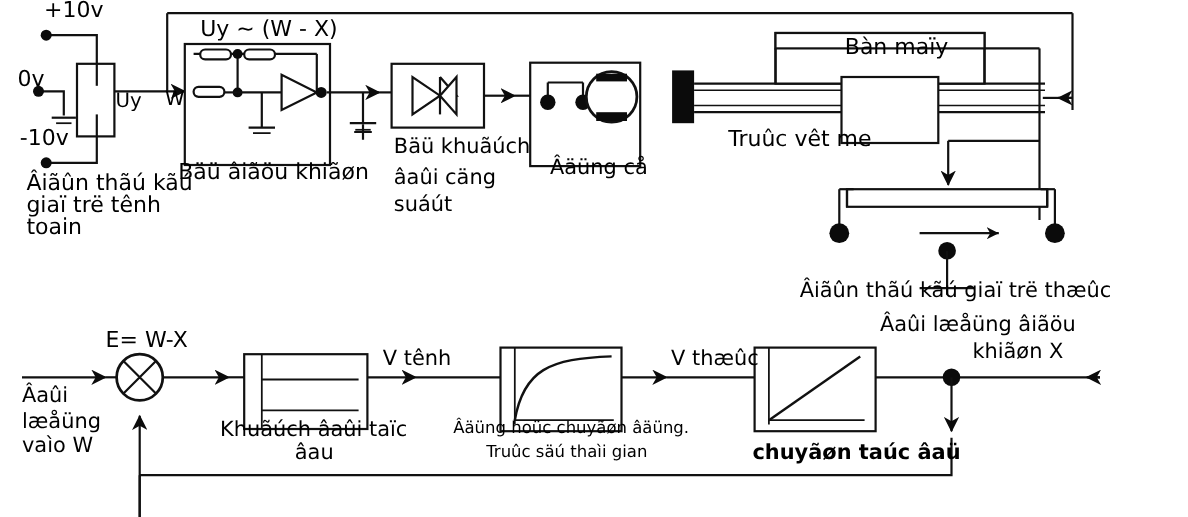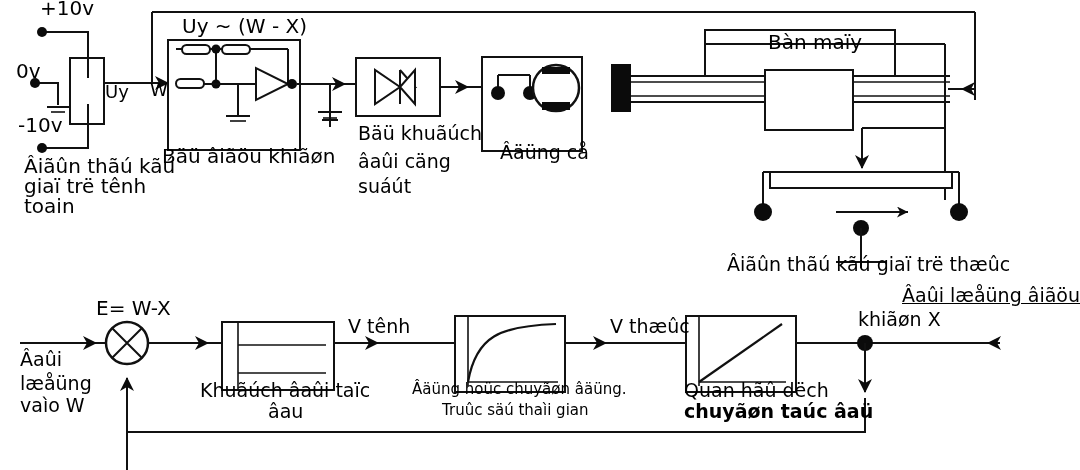--- a/index.html
+++ b/index.html
@@ -257,36 +257,36 @@
 <div class="lbl t20" style="left:162px;top:146px;">Bäü âiãöu khiãøn</div>
 
 <div class="lbl t19" style="left:358px;top:124px;">Bäü khuãúch</div>
 <div class="lbl t19" style="left:358px;top:152px;">âaûi cäng</div>
 <div class="lbl t19" style="left:358px;top:177px;">suáút</div>
 
 <div class="lbl t19" style="left:500px;top:143px;">Âäüng cå</div>
 
 <div class="lbl t20" style="left:768px;top:32px;">Bàn maïy</div>
 
+<div class="lbl t20" style="left:662px;top:116px;">Truûc vêt me</div>
 
 <div class="lbl t19" style="left:727px;top:255px;">Âiãûn thãú kãú giaï trë thæûc</div>
-<div class="lbl t19 ctr" style="left:800px;top:286px;width:280px;text-align:right;text-decoration:underline;">Âaûi læåüng âiãöu</div>
-<div class="lbl t19" style="left:858px;top:310px;">khiãøn X</div>
+<div class="lbl t19 ctr" style="left:800px;top:286px;width:280px;text-align:left;">Âaûi læåüng âiãöu</div>
+<div class="lbl t19" style="left:884px;top:310px;">khiãøn X</div>
 
 <div class="lbl t20" style="left:96px;top:298px;">E= W-X</div>
 
 <div class="lbl t19" style="left:20px;top:350px;">Âaûi</div>
 <div class="lbl t19" style="left:20px;top:374px;">læåüng</div>
 <div class="lbl t19" style="left:20px;top:396px;">vaìo W</div>
 
 <div class="lbl t19" style="left:200px;top:381px;">Khuãúch âaûi taïc</div>
 <div class="lbl t19" style="left:268px;top:402px;">âau</div>
 
 <div class="lbl t15" style="left:412px;top:382px;">Âäüng hoüc chuyãøn âäüng.</div>
 <div class="lbl t15" style="left:442px;top:403px;">Truûc säú thaìi gian</div>
 
-<div class="lbl t19" style="left:684px;top:381px;">Quan hãû dëch</div>
 <div class="lbl t19" style="left:684px;top:402px;font-weight:bold;">chuyãøn taúc âaü</div>
 
 <div class="lbl t19" style="left:348px;top:317px;">V tênh</div>
 <div class="lbl t19" style="left:610px;top:317px;">V thæûc</div>
 
 </div>
 
 </body></html>

